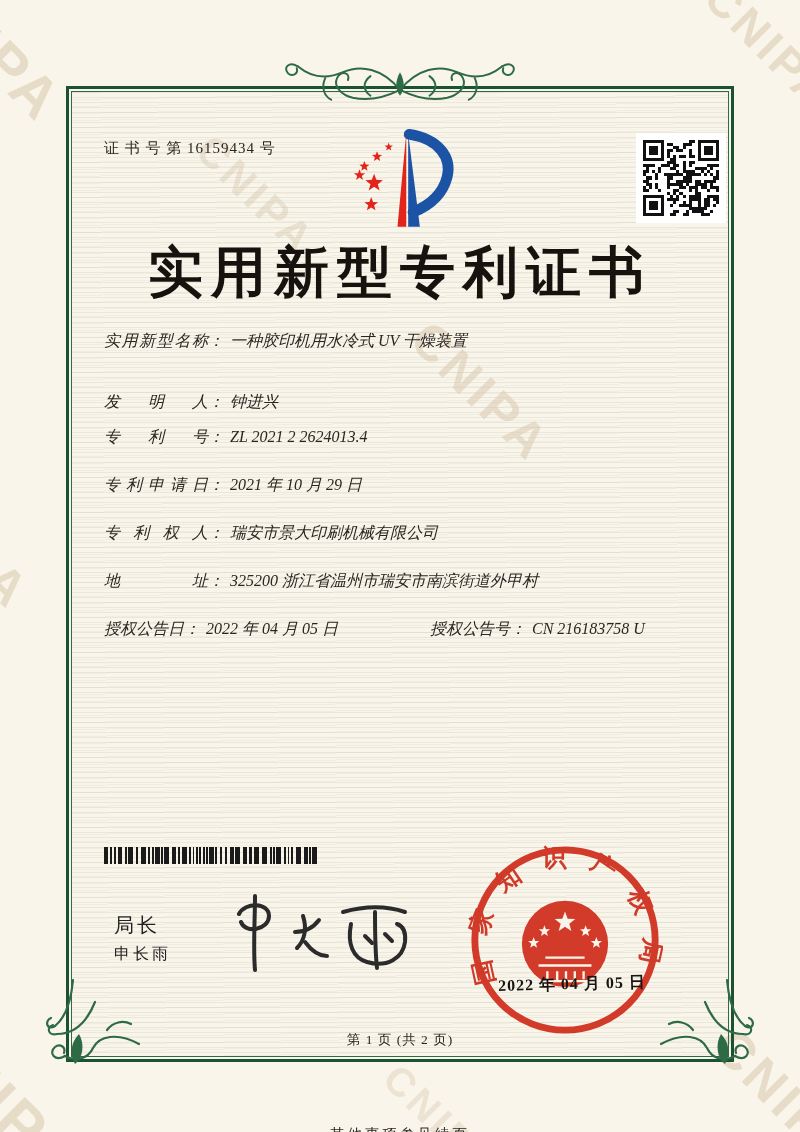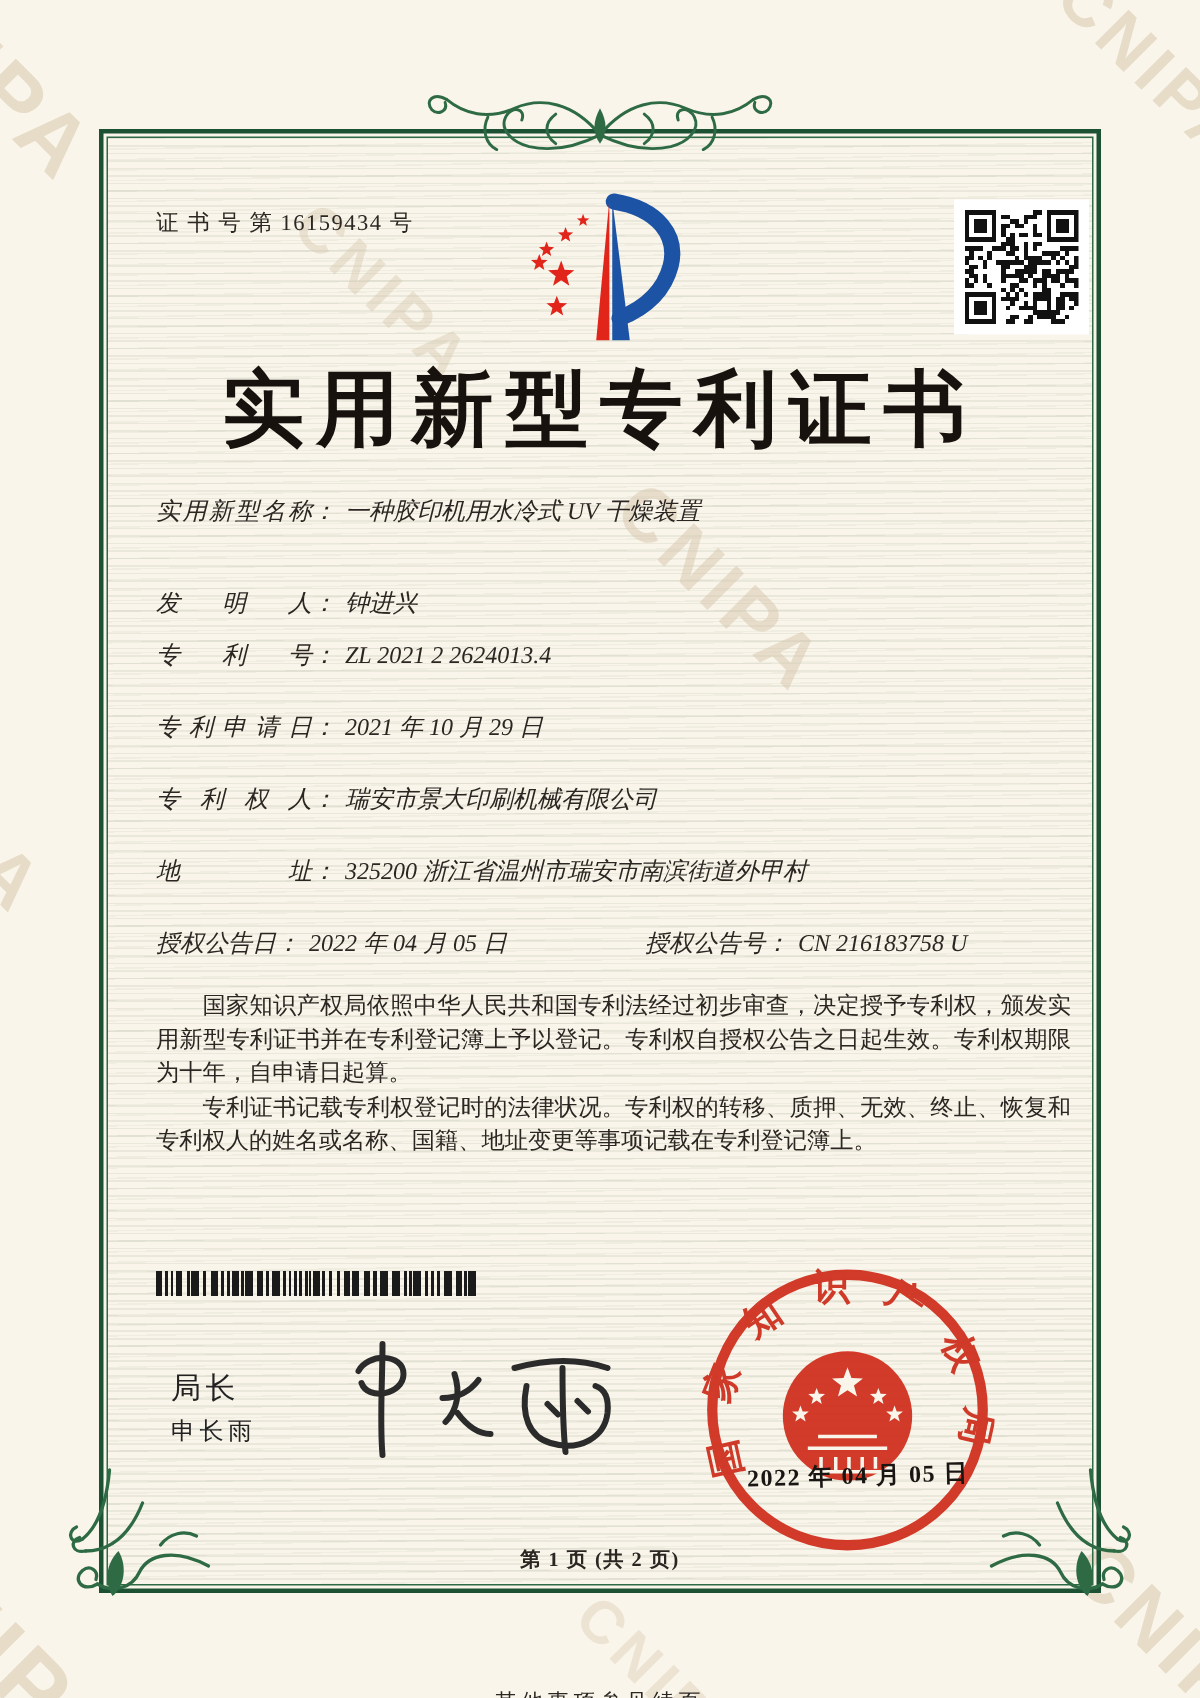--- a/index.html
+++ b/index.html
@@ -77,21 +77,21 @@
   .signature{left:225px;top:890px;width:200px;height:85px;}
 
   .seal{left:467px;top:842px;width:196px;height:196px;z-index:4;
     mix-blend-mode:multiply;opacity:0.95;}
   .seal-date{
     left:498px;top:974px;width:150px;z-index:5;
     font-size:16px;font-weight:bold;color:#181512;letter-spacing:1px;
     transform:rotate(-1.5deg);white-space:nowrap;
   }
 
-  .footer-page{left:0;top:1031px;width:800px;text-align:center;font-size:13.5px;letter-spacing:1px;font-weight:bold;}
+  .footer-page{left:0;top:1031px;width:800px;text-align:center;font-size:13.5px;letter-spacing:1px;}
   .continuation{left:0;top:1081px;width:800px;text-align:center;font-size:14.5px;letter-spacing:3px;margin-top:44px;}
 
   .ornament-top{left:282px;top:56px;width:236px;height:54px;z-index:3;}
   .ornament-bl{left:38px;top:974px;width:110px;height:100px;z-index:3;}
   .ornament-br{left:652px;top:974px;width:110px;height:100px;z-index:3;transform:scaleX(-1);}
 </style>
 </head>
 <body>
 
 <div>
@@ -418,24 +418,20 @@
       </div>
       <div class="frow" style="top:571px">
         <span class="field-label">地址</span><span class="colon">：</span><span>325200 浙江省温州市瑞安市南滨街道外甲村</span>
       </div>
       <div class="frow" style="top:619px">
         <span><span>授权公告日</span><span class="colon">：</span><span>2022 年 04 月 05 日</span></span>
         <span class="grant-no"><span>授权公告号</span><span class="colon">：</span><span>CN 216183758 U</span></span>
       </div>
     </div>
 
-    <div class="abs paras">
-      <p>国家知识产权局依照中华人民共和国专利法经过初步审查，决定授予专利权，颁发实用新型专利证书并在专利登记簿上予以登记。专利权自授权公告之日起生效。专利权期限为十年，自申请日起算。</p>
-      <p>专利证书记载专利权登记时的法律状况。专利权的转移、质押、无效、终止、恢复和专利权人的姓名或名称、国籍、地址变更等事项记载在专利登记簿上。</p>
-    </div>
 
     <svg id="barcode-svg" class="abs barcode" viewBox="0 0 216 17" preserveAspectRatio="none" shape-rendering="crispEdges">
         <rect x="0" y="0" width="4" height="17" fill="#1a1a1a"></rect>
         <rect x="6" y="0" width="2" height="17" fill="#1a1a1a"></rect>
         <rect x="10" y="0" width="1.5" height="17" fill="#1a1a1a"></rect>
         <rect x="13.5" y="0" width="4" height="17" fill="#1a1a1a"></rect>
         <rect x="20.5" y="0" width="2" height="17" fill="#1a1a1a"></rect>
         <rect x="23.5" y="0" width="5" height="17" fill="#1a1a1a"></rect>
         <rect x="31.5" y="0" width="2" height="17" fill="#1a1a1a"></rect>
         <rect x="36.5" y="0" width="5" height="17" fill="#1a1a1a"></rect>

